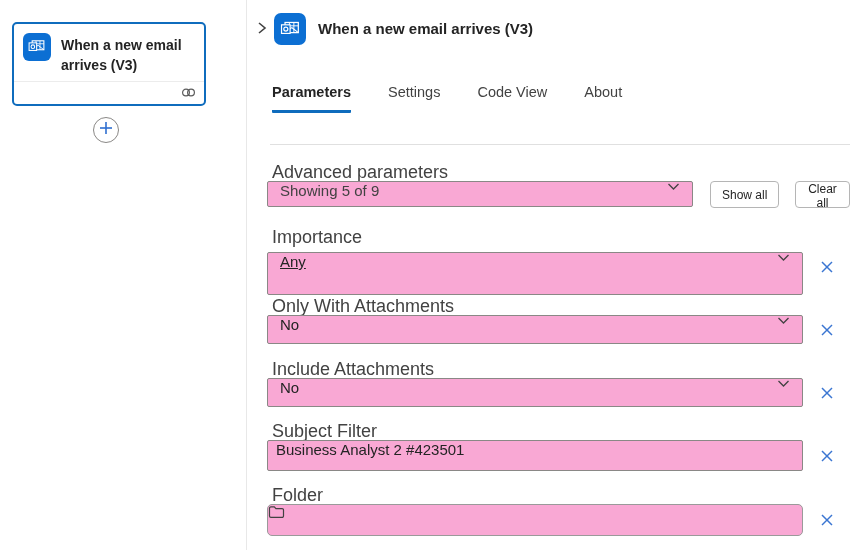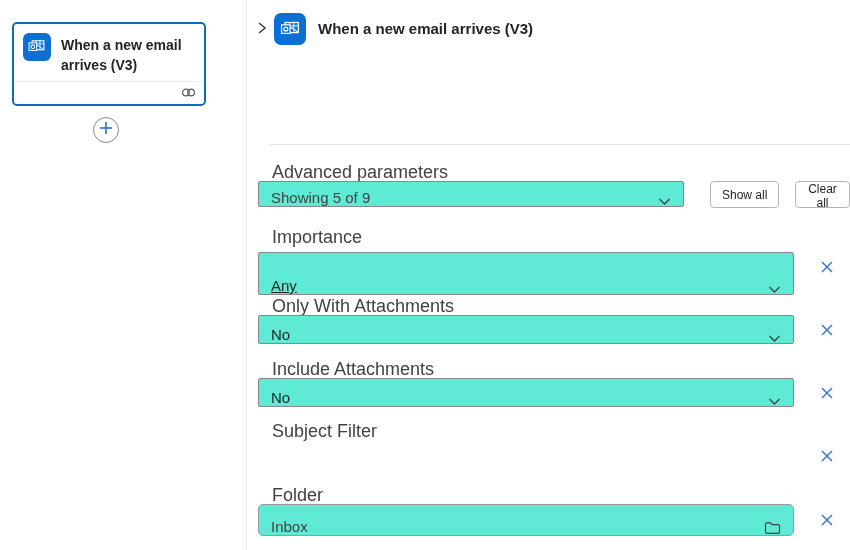--- a/index.html
+++ b/index.html
@@ -31,22 +31,22 @@
   #panel-title { position:absolute; left:71px; top:20px; font-size:15px; font-weight:700; color:#242424; }
 
   #tabs { position:absolute; left:25px; top:84px; display:flex; }
   .tab { font-size:14.5px; color:#424242; padding:0 0 10px 0; margin-right:37px;
     border-bottom:3px solid transparent; cursor:pointer; background:none; border-top:none; border-left:none; border-right:none; }
   .tab.active { font-weight:700; color:#242424; border-bottom:3px solid #0f6cbd; border-radius:1px; }
 
   #tab-separator { position:absolute; left:23px; right:0; top:144px; height:1px; background:#e0e0e0; }
 
   .field-label { position:absolute; left:25px; font-size:18px; color:#424242; }
-  .value-box { position:absolute; left:11px; width:536px; background:#5eead4;
-    border:1px solid #8a8886; border-radius:2px; display:flex; align-items:flex-end; cursor:pointer; }
+  .value-box { position:absolute; left:20px; width:536px; background:#f9a8d4;
+    border:1px solid #8a8886; border-radius:2px; display:flex; align-items:flex-start; cursor:pointer; }
   .value-box .value-text { font-size:15px; color:#242424; padding-left:12px; flex:1;
     white-space:nowrap; overflow:hidden; }
   .value-box .trail { margin-right:12px; display:flex; align-items:center; }
   .dismiss-btn { position:absolute; left:569px; width:22px; height:22px; background:none; border:none;
     display:flex; align-items:center; justify-content:center; cursor:pointer; }
 
   
   #advanced-label { top:162px; }
   #advanced-combobox { top:181px; height:26px; width:426px; }
   .pill-btn { position:absolute; top:181px; height:27px; background:#fff; border:1px solid #b5b5b5;
@@ -123,20 +123,26 @@
       <line x1="9" y1="11.3" x2="26" y2="11.3" stroke="#fff" stroke-width="1.2"></line>
       <line x1="9" y1="20" x2="17.5" y2="13.5" stroke="#fff" stroke-width="1.4"></line>
       <line x1="26" y1="20" x2="17.5" y2="13.5" stroke="#fff" stroke-width="1.4"></line>
       <rect x="4.5" y="10" width="11" height="11" fill="#0c6fd3" stroke="#fff" stroke-width="1.5"></rect>
       <circle cx="10" cy="15.5" r="2.6" fill="none" stroke="#fff" stroke-width="1.5"></circle>
     </svg>
   </span>
 
   <div id="panel-title">When a new email arrives (V3)</div>
 
+  <div id="tabs">
+    <button class="tab active">Parameters</button>
+    <button class="tab">Settings</button>
+    <button class="tab">Code View</button>
+    <button class="tab">About</button>
+  </div>
 
   <div id="tab-separator"></div>
 
   <div class="field-label" id="advanced-label">Advanced parameters</div>
   <div class="value-box" id="advanced-combobox">
     <span class="value-text" style="color:#424242;">Showing 5 of 9</span>
     <span class="trail">
       <svg width="13" height="9" viewBox="0 0 13 9">
         <polyline points="1.5,2 6.5,7 11.5,2" fill="none" stroke="#424242" stroke-width="1.3"></polyline>
       </svg>
@@ -187,30 +193,32 @@
     </span>
   </div>
   <button class="dismiss-btn" id="f2-x">
     <svg width="14" height="14" viewBox="0 0 14 14">
       <line x1="2" y1="2" x2="12" y2="12" stroke="#3b76d2" stroke-width="1.5"></line>
       <line x1="12" y1="2" x2="2" y2="12" stroke="#3b76d2" stroke-width="1.5"></line>
     </svg>
   </button>
 
   <div class="field-label" id="f3-label">Subject Filter</div>
+  <div class="value-box" id="f3-box">
+    <span class="value-text">Business Analyst 2 #423501</span>
+  </div>
   <button class="dismiss-btn" id="f3-x">
     <svg width="14" height="14" viewBox="0 0 14 14">
       <line x1="2" y1="2" x2="12" y2="12" stroke="#3b76d2" stroke-width="1.5"></line>
       <line x1="12" y1="2" x2="2" y2="12" stroke="#3b76d2" stroke-width="1.5"></line>
     </svg>
   </button>
 
   <div class="field-label" id="f4-label">Folder</div>
   <div class="value-box" id="f4-box">
-    <span class="value-text" style="color:#424242;">Inbox</span>
     <span class="trail">
       <svg width="17" height="14" viewBox="0 0 17 14">
         <path d="M1.5 3.2 a1.4 1.4 0 0 1 1.4-1.4 h3.4 l1.6 1.8 h6.2 a1.4 1.4 0 0 1 1.4 1.4 v6 a1.4 1.4 0 0 1 -1.4 1.4 h-11.2 a1.4 1.4 0 0 1 -1.4 -1.4 z" fill="none" stroke="#424242" stroke-width="1.2"></path>
       </svg>
     </span>
   </div>
   <button class="dismiss-btn" id="f4-x">
     <svg width="14" height="14" viewBox="0 0 14 14">
       <line x1="2" y1="2" x2="12" y2="12" stroke="#3b76d2" stroke-width="1.5"></line>
       <line x1="12" y1="2" x2="2" y2="12" stroke="#3b76d2" stroke-width="1.5"></line>

